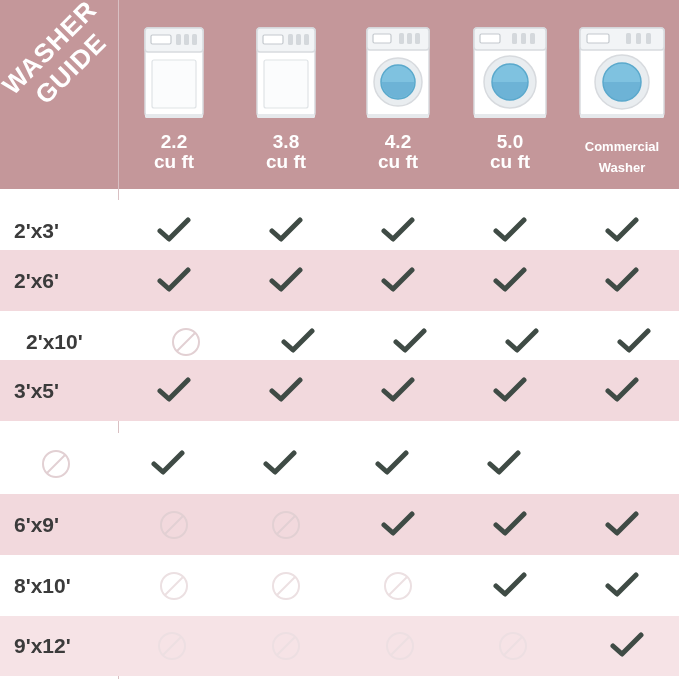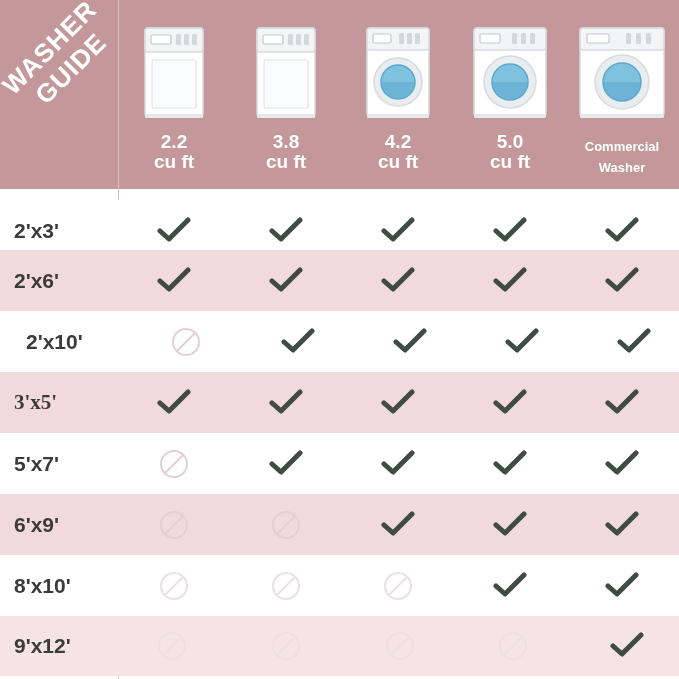--- a/index.html
+++ b/index.html
@@ -373,21 +373,21 @@
       </div>
     <div class="cell">
         <span>
           <svg class="check" width="34" height="28" viewBox="0 0 34 28">
             <path d="M3 14 L12 22 L31 3" fill="none" stroke="#3f4b45" stroke-width="5" stroke-linecap="round" stroke-linejoin="round"></path>
           </svg>
         </span>
       </div>
   </div>
 
-  <div class="row alt" style="top:372px;font-family:Liberation Serif, serif;">
+  <div class="row alt" style="top:360px;">
     <div class="row-label-cell">
       <span class="row-label">3'x5'</span>
     </div>
     <div class="cell">
         <span>
           <svg class="check" width="34" height="28" viewBox="0 0 34 28">
             <path d="M3 14 L12 22 L31 3" fill="none" stroke="#3f4b45" stroke-width="5" stroke-linecap="round" stroke-linejoin="round"></path>
           </svg>
         </span>
       </div>
@@ -415,23 +415,20 @@
     <div class="cell">
         <span>
           <svg class="check" width="34" height="28" viewBox="0 0 34 28">
             <path d="M3 14 L12 22 L31 3" fill="none" stroke="#3f4b45" stroke-width="5" stroke-linecap="round" stroke-linejoin="round"></path>
           </svg>
         </span>
       </div>
   </div>
 
   <div class="row plain" style="top:433px;">
-    <div class="row-label-cell">
-      <span class="row-label">5'x7'</span>
-    </div>
     <div class="cell">
         <span>
           <svg class="nope" width="30" height="30" viewBox="0 0 30 30">
             <circle cx="15" cy="15" r="13" fill="none" stroke="#e2d0d3" stroke-width="2"></circle>
             <line x1="6" y1="24" x2="24" y2="6" stroke="#e2d0d3" stroke-width="2"></line>
           </svg>
         </span>
       </div>
     <div class="cell">
         <span>

